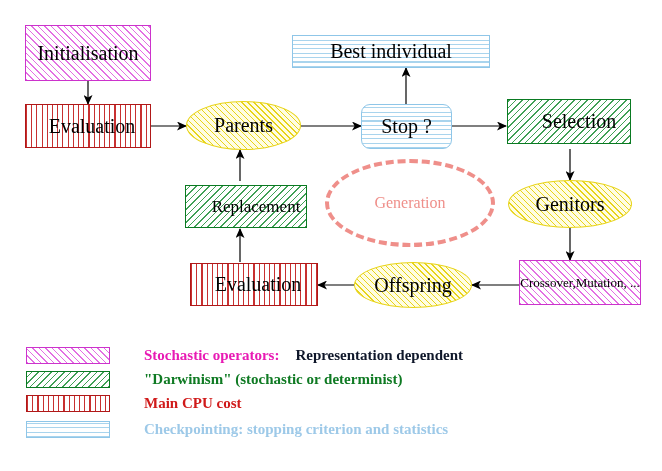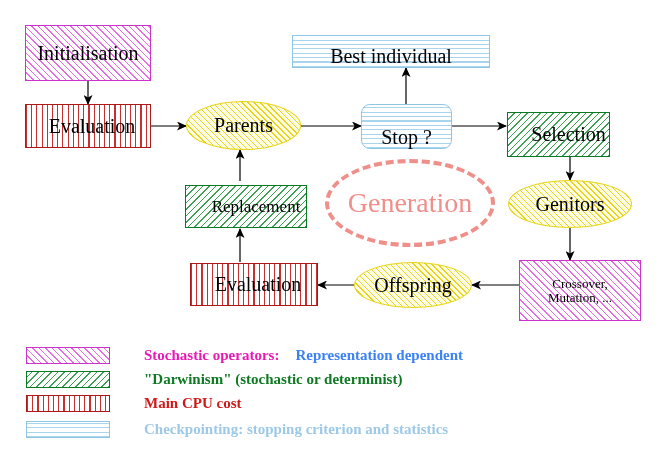--- a/index.html
+++ b/index.html
@@ -45,21 +45,20 @@
     background-color:#ffffff;
     background-image:repeating-linear-gradient(90deg,
         #c83030 0px, #c83030 1.1px, rgba(255,255,255,0) 1.1px, rgba(255,255,255,0) 5.2px);
     padding-left:8px;
   }
   .fill-blue{
     border:1.5px solid #8fc6e8;
     background-color:#ffffff;
     background-image:repeating-linear-gradient(0deg,
         #a9d4ed 0px, #a9d4ed 1.1px, rgba(255,255,255,0) 1.1px, rgba(255,255,255,0) 4.4px);
-    align-items:flex-end;
   }
   .fill-yellow{
     border:1.5px solid #e8d41a;
     background-color:#fffde3;
     background-image:repeating-linear-gradient(45deg,
         #e8d41a 0px, #e8d41a 0.9px, rgba(255,255,255,0) 0.9px, rgba(255,255,255,0) 4.2px);
   }
 
   .rounded{border-radius:9px;}
   .ellipse{border-radius:50%;}
@@ -84,21 +83,21 @@
   .legend-text{
     margin-left:34px;white-space:nowrap;font-size:15px;
     font-family:"Liberation Serif", serif;font-weight:bold;
   }
   .legend-text .part2{font-weight:bold;}
 
   
   .t-big{font-size:20px;}
   .t-med{font-size:17px;}
   .t-sm{font-size:13px;}
-  .t-gen{font-size:28px;}
+  .t-gen{font-size:16px;}
 </style>
 </head>
 <body>
 
 <div id="canvas">
 
   <svg width="662" height="471" style="position:absolute;left:0;top:0;z-index:2;">
     <defs>
       <marker id="ah" markerWidth="10" markerHeight="9" refX="9" refY="4.5" orient="auto" markerUnits="userSpaceOnUse">
         <path d="M0,0 L10,4.5 L0,9 L2.6,4.5 Z" fill="#000000"></path>
@@ -147,48 +146,48 @@
   </div>
 
   <div class="node fill-blue rounded t-big" style="left:361px;top:104px;width:91px;height:45px;">
     <span class="lbl">Stop ?</span>
   </div>
 
   <div class="node fill-blue t-big" style="left:292px;top:35px;width:198px;height:33px;">
     <span class="lbl">Best individual</span>
   </div>
 
-  <div class="node fill-green t-big" style="left:507px;top:112px;width:103px;height:45px;padding-left:20px;">
+  <div class="node fill-green t-big" style="left:507px;top:99px;width:124px;height:45px;padding-left:20px;">
     <span class="lbl">Selection</span>
   </div>
 
   <div class="node fill-yellow ellipse t-big" style="left:508px;top:180px;width:124px;height:48px;">
     <span class="lbl">Genitors</span>
   </div>
 
-  <div class="node fill-magenta t-sm" style="left:519px;top:260px;width:122px;height:61px;flex-direction:column;">
+  <div class="node fill-magenta t-sm" style="left:519px;top:260px;width:122px;height:45px;flex-direction:row;">
     <span class="lbl">Crossover,</span>
     <span class="lbl">Mutation, ...</span>
   </div>
 
   <div class="node fill-yellow ellipse t-big" style="left:354px;top:262px;width:118px;height:46px;">
     <span class="lbl">Offspring</span>
   </div>
 
   <div class="node fill-red t-big" style="left:190px;top:263px;width:128px;height:43px;">
     <span class="lbl">Evaluation</span>
   </div>
 
   <div class="node fill-green t-med" style="left:185px;top:185px;width:122px;height:43px;padding-left:20px;">
     <span class="lbl">Replacement</span>
   </div>
 
   <div class="legend-row" style="left:26px;top:347px;">
     <span class="swatch fill-magenta"></span>
-    <span class="legend-text"><span style="color:#e81ab4">Stochastic operators:</span><span class="part2" style="color:#3b82f6;margin-left:16px;">Representation dependent</span></span>
+    <span class="legend-text"><span style="color:#e81ab4">Stochastic operators:</span><span class="part2" style="color:#0f172a;margin-left:16px;">Representation dependent</span></span>
   </div>
 
   <div class="legend-row" style="left:26px;top:371px;">
     <span class="swatch fill-green"></span>
     <span class="legend-text" style="color:#0f7a23">"Darwinism" (stochastic or determinist)</span>
   </div>
 
   <div class="legend-row" style="left:26px;top:421px;">
     <span class="swatch fill-blue"></span>
     <span class="legend-text" style="color:#9dc9e8">Checkpointing: stopping criterion and statistics</span>

